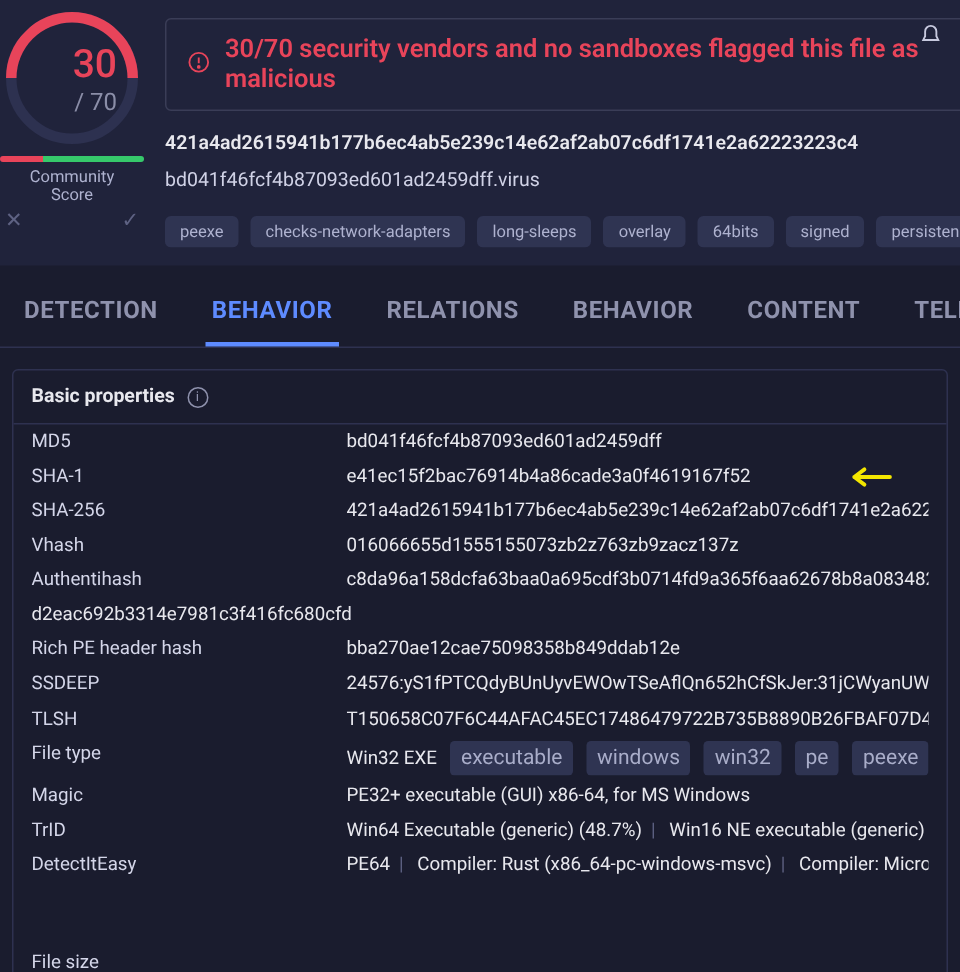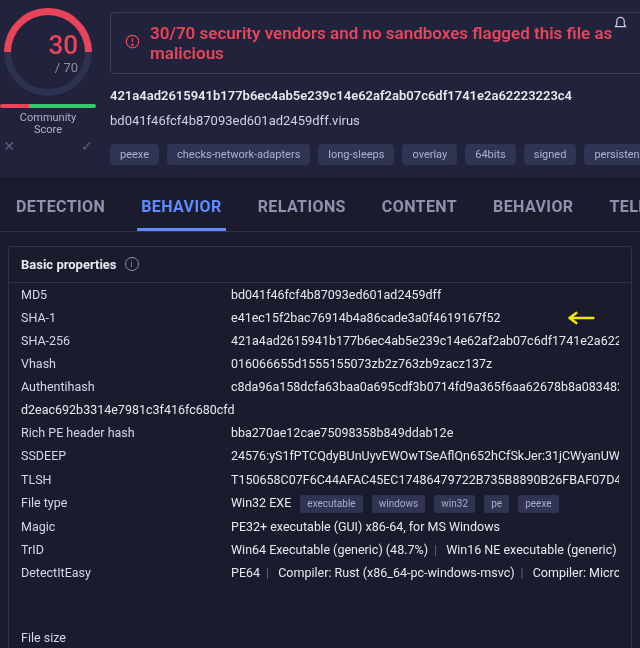--- a/index.html
+++ b/index.html
@@ -32,21 +32,21 @@
     border:7px solid transparent;
     border-top-color:#e8445a;
     border-right-color:#e8445a;
     transform:rotate(-45deg);
   }
   .ring-center {
     position:absolute; inset:14px;
     display:flex;flex-direction:column;align-items:flex-end;justify-content:center;
   }
   .ring-num { font-size:26px; color:#e8445a; font-weight:500; }
-  .ring-den { font-size:13px; color:#8b8ea8; }
+  .ring-den { font-size:16px; color:#8b8ea8; }
   .score-bar {
     width:96px; height:4px; margin-top:8px;
     background:linear-gradient(90deg,#e8445a 0%,#e8445a 30%,#36c96b 30%,#36c96b 100%);
     border-radius:2px;
   }
   .comm-label { font-size:11px; color:#aeb2cf; text-align:center; margin-top:4px; line-height:1.1; }
   .comm-icons { display:flex; gap:66px; margin-top:2px; color:#5e6283; font-size:14px;}
   .summary-right { flex:1; padding:4px 10px 0 14px; }
   .flag-box {
     border:1px solid #3a3d57; border-radius:4px;
@@ -71,36 +71,36 @@
   .tab {
     padding:14px 4px 12px 4px;
     font-size:16px; font-weight:700; color:#8f92ad;
     letter-spacing:.4px; cursor:pointer;
   }
   .tab.active { color:#5e8bff; border-bottom:3px solid #5e8bff; }
   
   .section { border:1px solid #2e3150; border-radius:4px; margin:14px 8px 0 8px; }
   .sec-head {
     padding:10px 12px; border-bottom:1px solid #2e3150;
-    display:flex; gap:8px;
+    display:flex; align-items:center; gap:8px;
   }
   .sec-title { font-weight:700; font-size:13px; color:#e8e8ee; }
   .info-icon {
     width:14px;height:14px;border:1.5px solid #8f92ad;border-radius:50%;
     display:inline-flex;align-items:center;justify-content:center;
     font-size:9px;color:#8f92ad;
   }
   .kv { display:flex; padding:2.5px 12px; font-size:12.5px; line-height:1.45;}
   .kv:last-child{ padding-bottom:10px;margin-top:42px;}
   .kv:first-of-type{ padding-top:10px;}
   .k { width:210px; color:#d4d6e9; flex-shrink:0;}
   .v { color:#e8e8ee; word-break:break-all; flex:1; position:relative; white-space:nowrap; overflow:hidden;}
   .inline-tag {
     background:#2f3452; color:#a9adc9;
-    font-size:10px; padding:1.5px 7px; border-radius:3px; margin-left:6px;
+    font-size:14px; padding:1.5px 7px; border-radius:3px; margin-left:6px;
     display:inline-block;
   }
   .sep { color:#5e6283; margin:0 6px; }
   .arrow {
     position:absolute; width:34px; height:14px;
   }
   .arrow.right { left:330px; top:2px; }
   .arrow svg { width:100%; height:100%; }
   .highlight-wrap { position:relative; display:inline-block;text-align:right; }
 </style>
@@ -154,22 +154,22 @@
       <span class="tag">persistence</span>
 
     </div>
   </div>
 </div>
 
 <div class="tabs">
   <div class="tab">DETECTION</div>
   <div class="tab active">BEHAVIOR</div>
   <div class="tab">RELATIONS</div>
+  <div class="tab">BEHAVIOR</div>
   <div class="tab">CONTENT</div>
-  <div class="tab">BEHAVIOR</div>
   <div class="tab">TELEMETRY</div>
   <div class="tab">COMMUNITY</div>
 </div>
 
 <div class="section">
   <div class="sec-head">
     <span class="sec-title">Basic properties</span>
     <span class="info-icon">i</span>
   </div>
 

